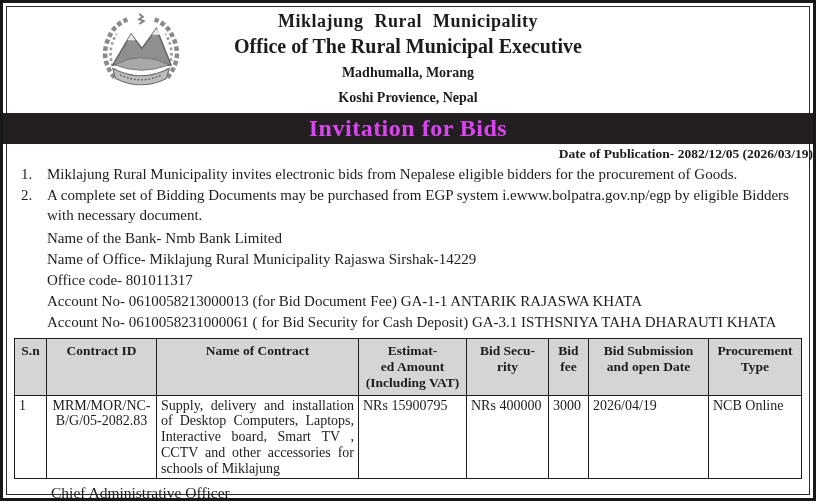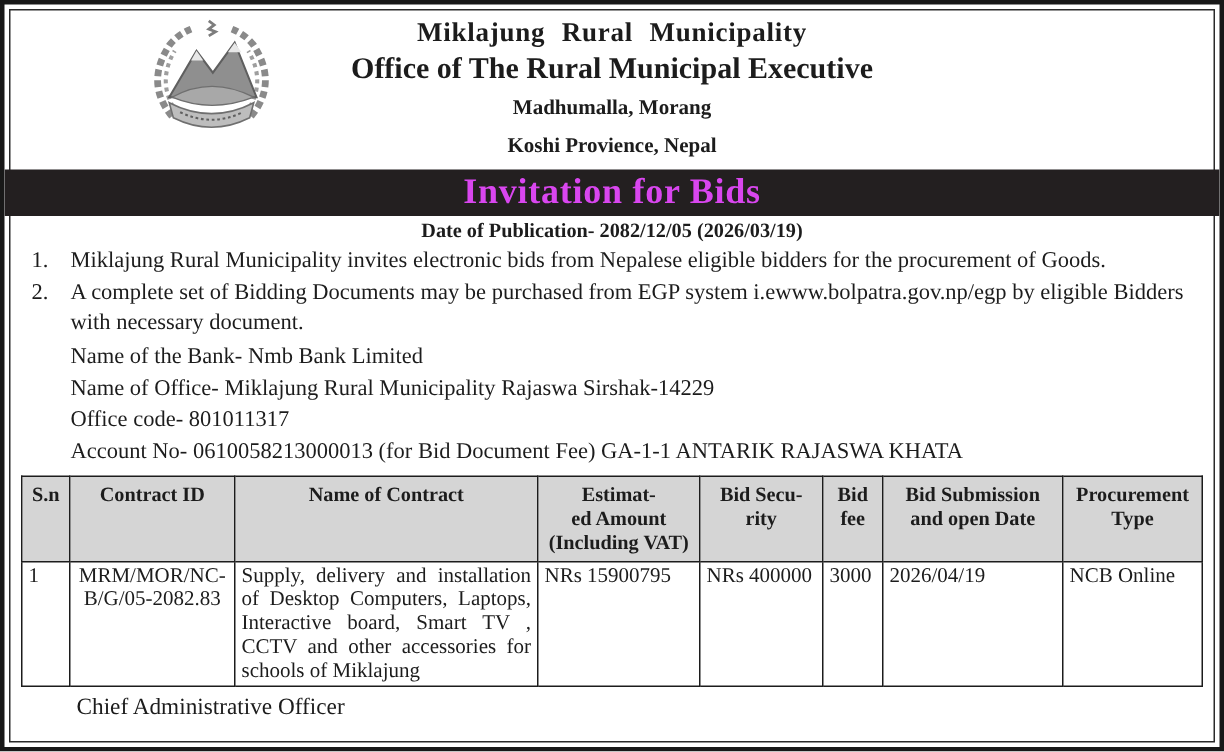--- a/index.html
+++ b/index.html
@@ -40,21 +40,21 @@
     height: 31px;
     background: #231f20;
     color: #d946ef;
     text-align: center;
     font-weight: bold;
     font-size: 24px;
     line-height: 30px;
     letter-spacing: 0.5px;
   }
 
-  .date-line { text-align: center; font-weight: bold; font-size: 13.5px; height: 19px; line-height: 19px; }
+  .date-line { text-align: right; font-weight: bold; font-size: 13.5px; height: 19px; line-height: 19px; }
 
   
   .notice-list { padding: 1px 12px 0 18px; }
   .notice-item { display: flex; font-size: 15px; line-height: 20.5px; }
   .notice-num  { width: 26px; flex: 0 0 26px; }
   .notice-text { flex: 1; }
 
   
   .details { padding-left: 44px; padding-right: 10px; margin-top: 2px; }
   .detail-line { font-size: 15px; line-height: 21px; white-space: nowrap; }
@@ -148,20 +148,21 @@
         <span class="notice-num">2.</span>
         <span class="notice-text">A complete set of Bidding Documents may be purchased from EGP system i.ewww.bolpatra.gov.np/egp by eligible Bidders with necessary document.</span>
       </div>
     </div>
 
     <div class="details">
       <div class="detail-line">Name of the Bank- Nmb Bank Limited</div>
       <div class="detail-line">Name of Office- Miklajung Rural Municipality Rajaswa Sirshak-14229</div>
       <div class="detail-line">Office code- 801011317</div>
       <div class="detail-line">Account No- 0610058213000013 (for Bid Document Fee) GA-1-1 ANTARIK RAJASWA KHATA</div>
+      <div class="detail-line">Account No- 0610058231000061 ( for Bid Security for Cash Deposit) GA-3.1 ISTHSNIYA TAHA DHARAUTI  KHATA</div>
     </div>
 
     <table class="bids">
       <colgroup>
         <col style="width:32px">
           <col style="width:110px">
           <col style="width:202px">
           <col style="width:108px">
         <col style="width:82px">
           <col style="width:40px">

